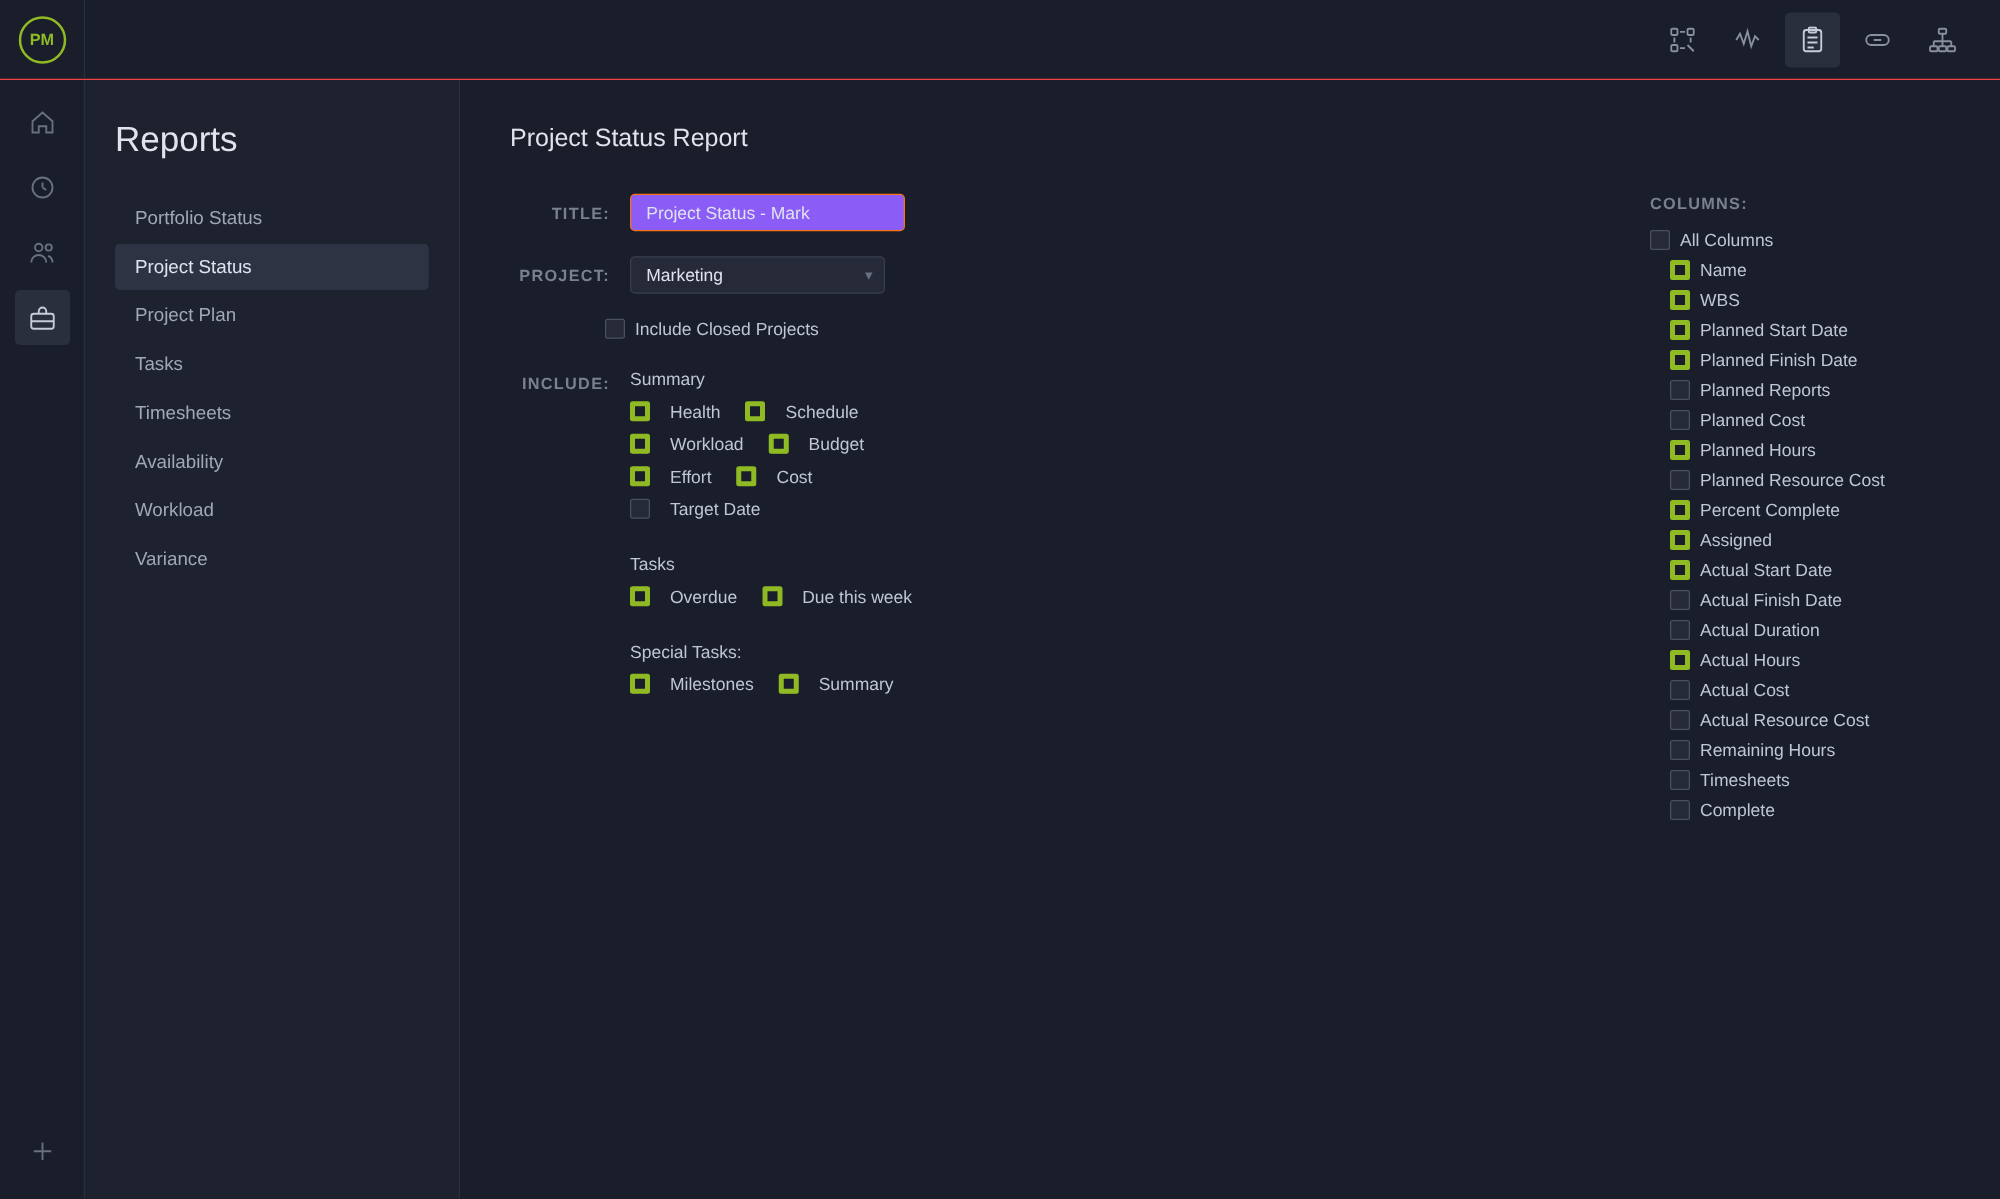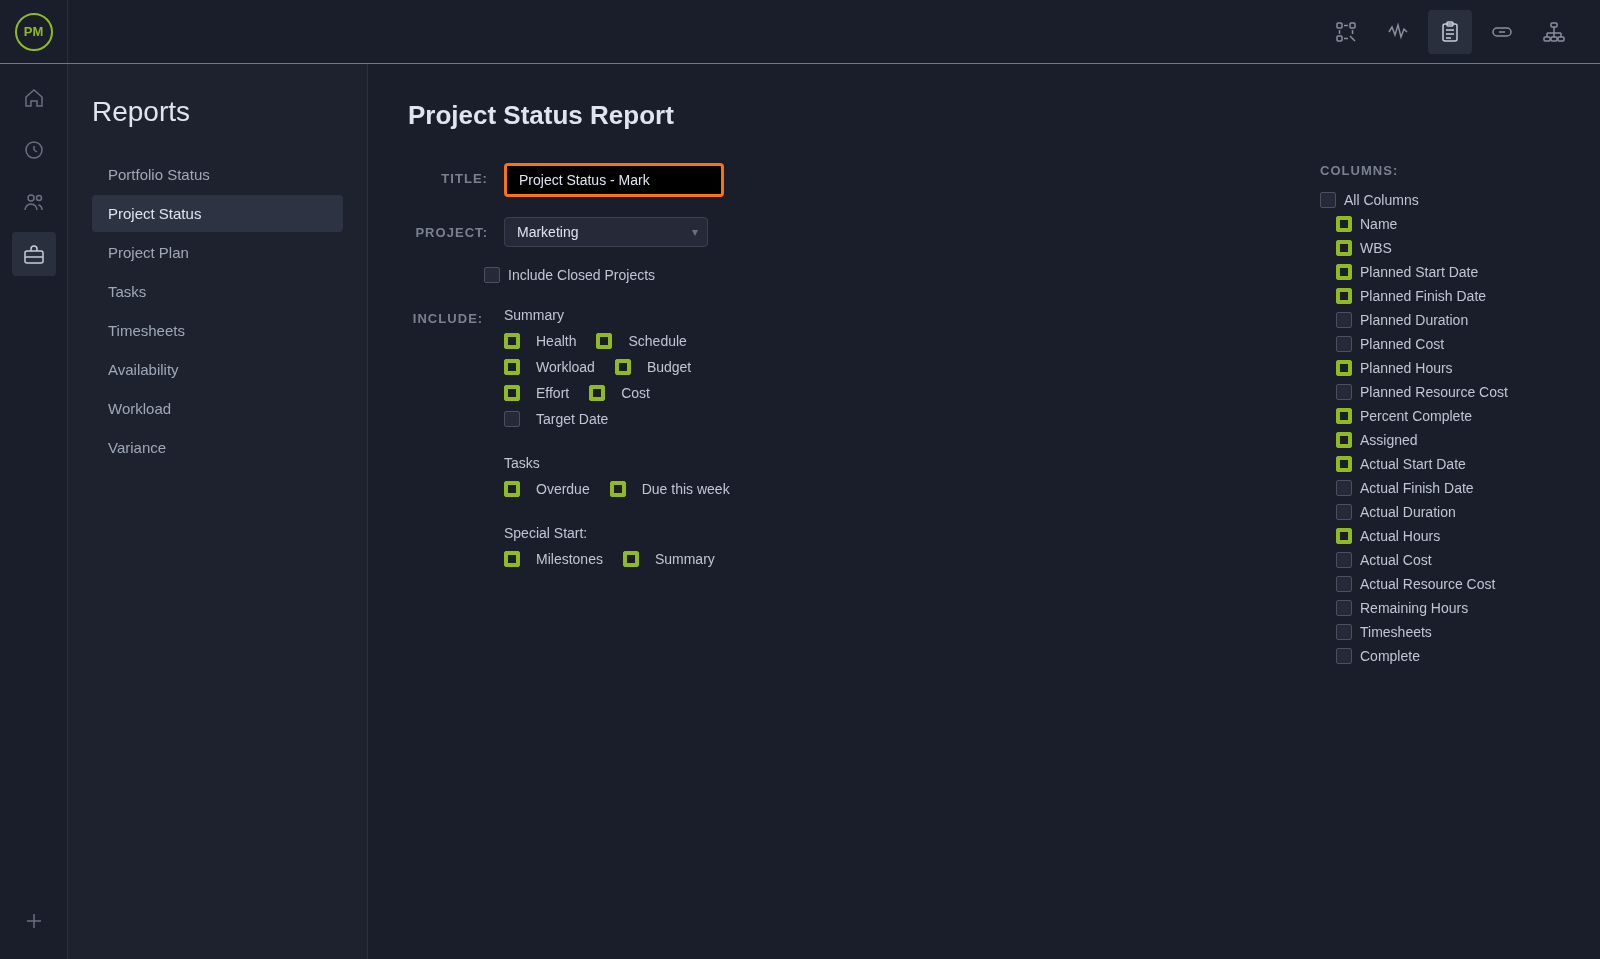--- a/index.html
+++ b/index.html
@@ -131,22 +131,22 @@
     .reports-nav-item.active { background: #2e3344; color: #e0e4ef; }
 
     
     .main-content {
       flex: 1;
       padding: 36px 40px;
       overflow-y: auto;
       background: #1a1e2a;
     }
     .page-title {
-      font-size: 26px;
-      font-weight: 700;
+      font-size: 20px;
+      font-weight: 400;
       color: #e0e4ef;
       margin-bottom: 32px;
     }
 
     
     .form-row {
       display: flex;
       align-items: flex-start;
       margin-bottom: 20px;
       gap: 16px;
@@ -155,22 +155,22 @@
       color: #7a8090;
       font-size: 13px;
       letter-spacing: 0.08em;
       font-weight: 600;
       width: 80px;
       text-align: right;
       padding-top: 8px;
       flex-shrink: 0;
     }
     .form-input {
-      background: #000000;
-      border: 3px solid #f97316;
+      background: #8b5cf6;
+      border: 1px solid #f97316;
       border-radius: 4px;
       color: #e0e4ef;
       font-size: 14px;
       padding: 6px 12px;
       width: 220px;
       outline: none;
     }
     .form-select-wrap {
       position: relative;
       display: inline-block;
@@ -222,21 +222,21 @@
       align-items: flex-start;
       gap: 16px;
       margin-bottom: 24px;
     }
     .include-label {
       color: #7a8090;
       font-size: 13px;
       letter-spacing: 0.08em;
       font-weight: 600;
       width: 80px;
-      text-align: center;
+      text-align: right;
       padding-top: 4px;
       flex-shrink: 0;
     }
     .include-content {
       display: flex;
       flex-direction: column;
       gap: 10px;
     }
     .include-group-title {
       color: #c0c6d4;
@@ -534,21 +534,21 @@
                 <span class="check-label">Overdue</span>
               </div>
               <div class="check-item">
                 <div class="check-box checked"></div>
                 <span class="check-label">Due this week</span>
               </div>
             </div>
 
             <div style="height: 8px;"></div>
 
-            <div class="include-group-title">Special Start:</div>
+            <div class="include-group-title">Special Tasks:</div>
             <div class="include-checks">
               <div class="check-item">
                 <div class="check-box checked"></div>
                 <span class="check-label">Milestones</span>
               </div>
               <div class="check-item">
                 <div class="check-box checked"></div>
                 <span class="check-label">Summary</span>
               </div>
             </div>
@@ -582,21 +582,21 @@
             <span class="col-label">Planned Start Date</span>
           </div>
 
           <div class="col-item">
             <div class="col-check checked"></div>
             <span class="col-label">Planned Finish Date</span>
           </div>
 
           <div class="col-item">
             <div class="col-check"></div>
-            <span class="col-label">Planned Duration</span>
+            <span class="col-label">Planned Reports</span>
           </div>
 
           <div class="col-item">
             <div class="col-check"></div>
             <span class="col-label">Planned Cost</span>
           </div>
 
           <div class="col-item">
             <div class="col-check checked"></div>
             <span class="col-label">Planned Hours</span>

